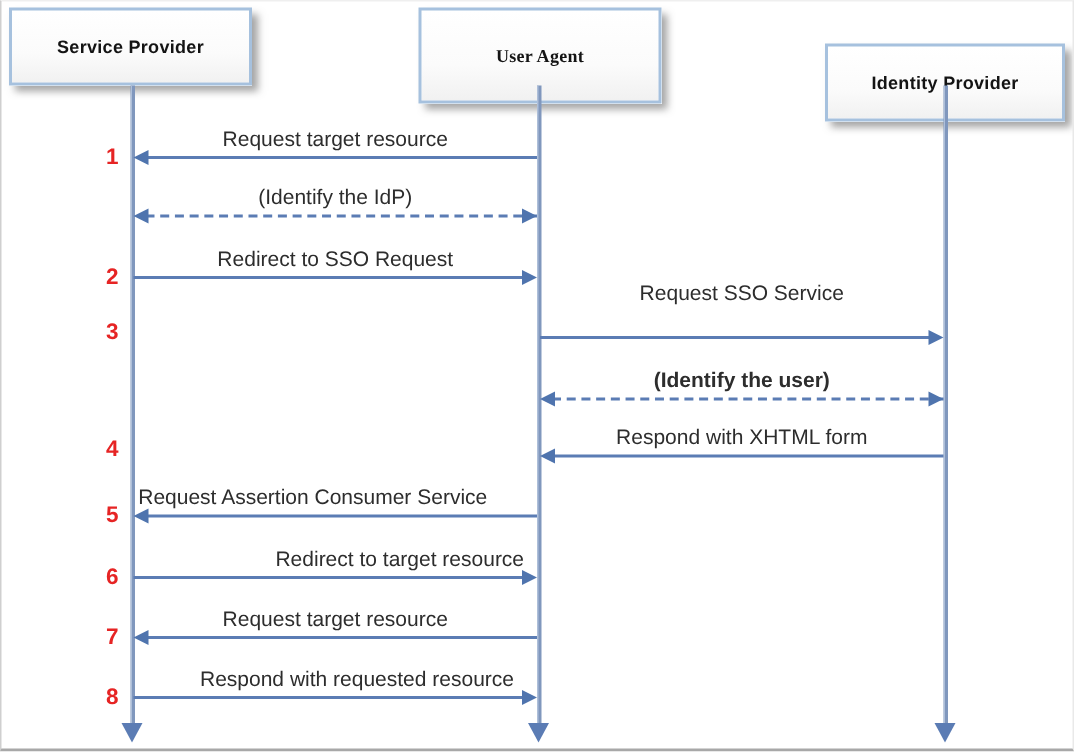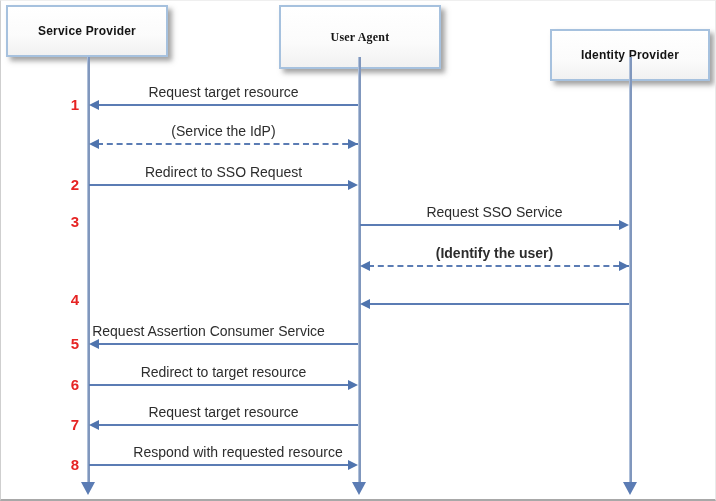--- a/index.html
+++ b/index.html
@@ -91,43 +91,44 @@
     </div>
     <div class="lifeline" style="left: 628px; top: 56px; height: 425px;"></div>
     <div class="lifeline-arrow" style="left: 622px; top: 481px;"></div>
     <div class="msg-line" style="left: 96px; top: 103px; width: 261px;"></div>
     <div class="msg-head left" style="left: 88px; top: 99px;"></div>
     <div class="msg-label" style="left: 87px; width: 271px; top: 83px;">Request target resource</div>
     <div class="msg-num" style="left: 54px; top: 95px;">1</div>
     <div class="msg-line dashed" style="left: 96px; top: 142px; width: 261px;"></div>
     <div class="msg-head left" style="left: 88px; top: 138px;"></div>
     <div class="msg-head right" style="left: 347px; top: 138px;"></div>
-    <div class="msg-label" style="left: 87px; width: 271px; top: 122px;">(Service the IdP)</div>
+    <div class="msg-label" style="left: 87px; width: 271px; top: 122px;">(Identify the IdP)</div>
     <div class="msg-line" style="left: 88px; top: 183px; width: 261px;"></div>
     <div class="msg-head right" style="left: 347px; top: 179px;"></div>
     <div class="msg-label" style="left: 87px; width: 271px; top: 163px;">Redirect to SSO Request</div>
     <div class="msg-num" style="left: 54px; top: 175px;">2</div>
     <div class="msg-line" style="left: 359px; top: 223px; width: 261px;"></div>
     <div class="msg-head right" style="left: 618px; top: 219px;"></div>
-    <div class="msg-label" style="left: 358px; width: 271px; top: 203px;">Request SSO Service</div>
+    <div class="msg-label" style="left: 358px; width: 271px; top: 186px;">Request SSO Service</div>
     <div class="msg-num" style="left: 54px; top: 212px;">3</div>
     <div class="msg-line dashed" style="left: 367px; top: 264px; width: 261px;"></div>
     <div class="msg-head left" style="left: 359px; top: 260px;"></div>
     <div class="msg-head right" style="left: 618px; top: 260px;"></div>
     <div class="msg-label" style="left: 358px; width: 271px; top: 244px; font-weight: bold;">(Identify the user)</div>
     <div class="msg-line" style="left: 367px; top: 302px; width: 261px;"></div>
     <div class="msg-head left" style="left: 359px; top: 298px;"></div>
+    <div class="msg-label" style="left: 358px; width: 271px; top: 282px;">Respond with XHTML form</div>
     <div class="msg-num" style="left: 54px; top: 290px;">4</div>
     <div class="msg-line" style="left: 96px; top: 342px; width: 261px;"></div>
     <div class="msg-head left" style="left: 88px; top: 338px;"></div>
     <div class="msg-label" style="left: 87px; width: 241px; top: 322px;">Request Assertion Consumer Service</div>
     <div class="msg-num" style="left: 54px; top: 334px;">5</div>
     <div class="msg-line" style="left: 88px; top: 383px; width: 261px;"></div>
     <div class="msg-head right" style="left: 347px; top: 379px;"></div>
-    <div class="msg-label" style="left: 87px; width: 271px; top: 363px;">Redirect to target resource</div>
+    <div class="msg-label" style="left: 87px; width: 271px; top: 363px; padding-left: 43px;">Redirect to target resource</div>
     <div class="msg-num" style="left: 54px; top: 375px;">6</div>
     <div class="msg-line" style="left: 96px; top: 423px; width: 261px;"></div>
     <div class="msg-head left" style="left: 88px; top: 419px;"></div>
     <div class="msg-label" style="left: 87px; width: 271px; top: 403px;">Request target resource</div>
     <div class="msg-num" style="left: 54px; top: 415px;">7</div>
     <div class="msg-line" style="left: 88px; top: 463px; width: 261px;"></div>
     <div class="msg-head right" style="left: 347px; top: 459px;"></div>
     <div class="msg-label" style="left: 87px; width: 300px; top: 443px;">Respond with requested resource</div>
     <div class="msg-num" style="left: 54px; top: 455px;">8</div>
   </div>

